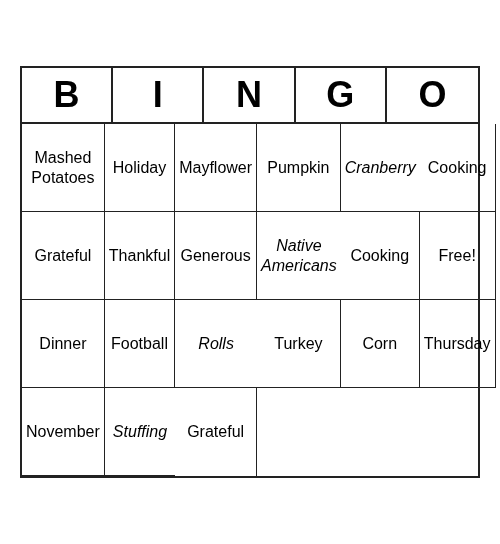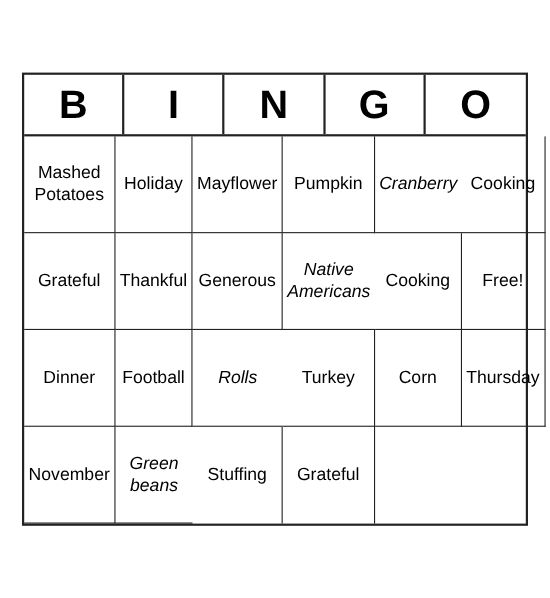--- a/index.html
+++ b/index.html
@@ -121,22 +121,19 @@
       <div class="cell">
         <span class="xl">Corn</span>
       </div>
       <div class="cell">
         <span class="sm">Thursday</span>
       </div>
       <div class="cell">
         <span class="sm">November</span>
       </div>
       <div class="cell">
-        <span class="lg">Green<br>beans</span>
-      </div>
-      <div class="cell">
         <span class="md">Stuffing</span>
       </div>
       <div class="cell">
         <span class="md">Grateful</span>
       </div>
     </div>
 </div>
 
 </body></html>

